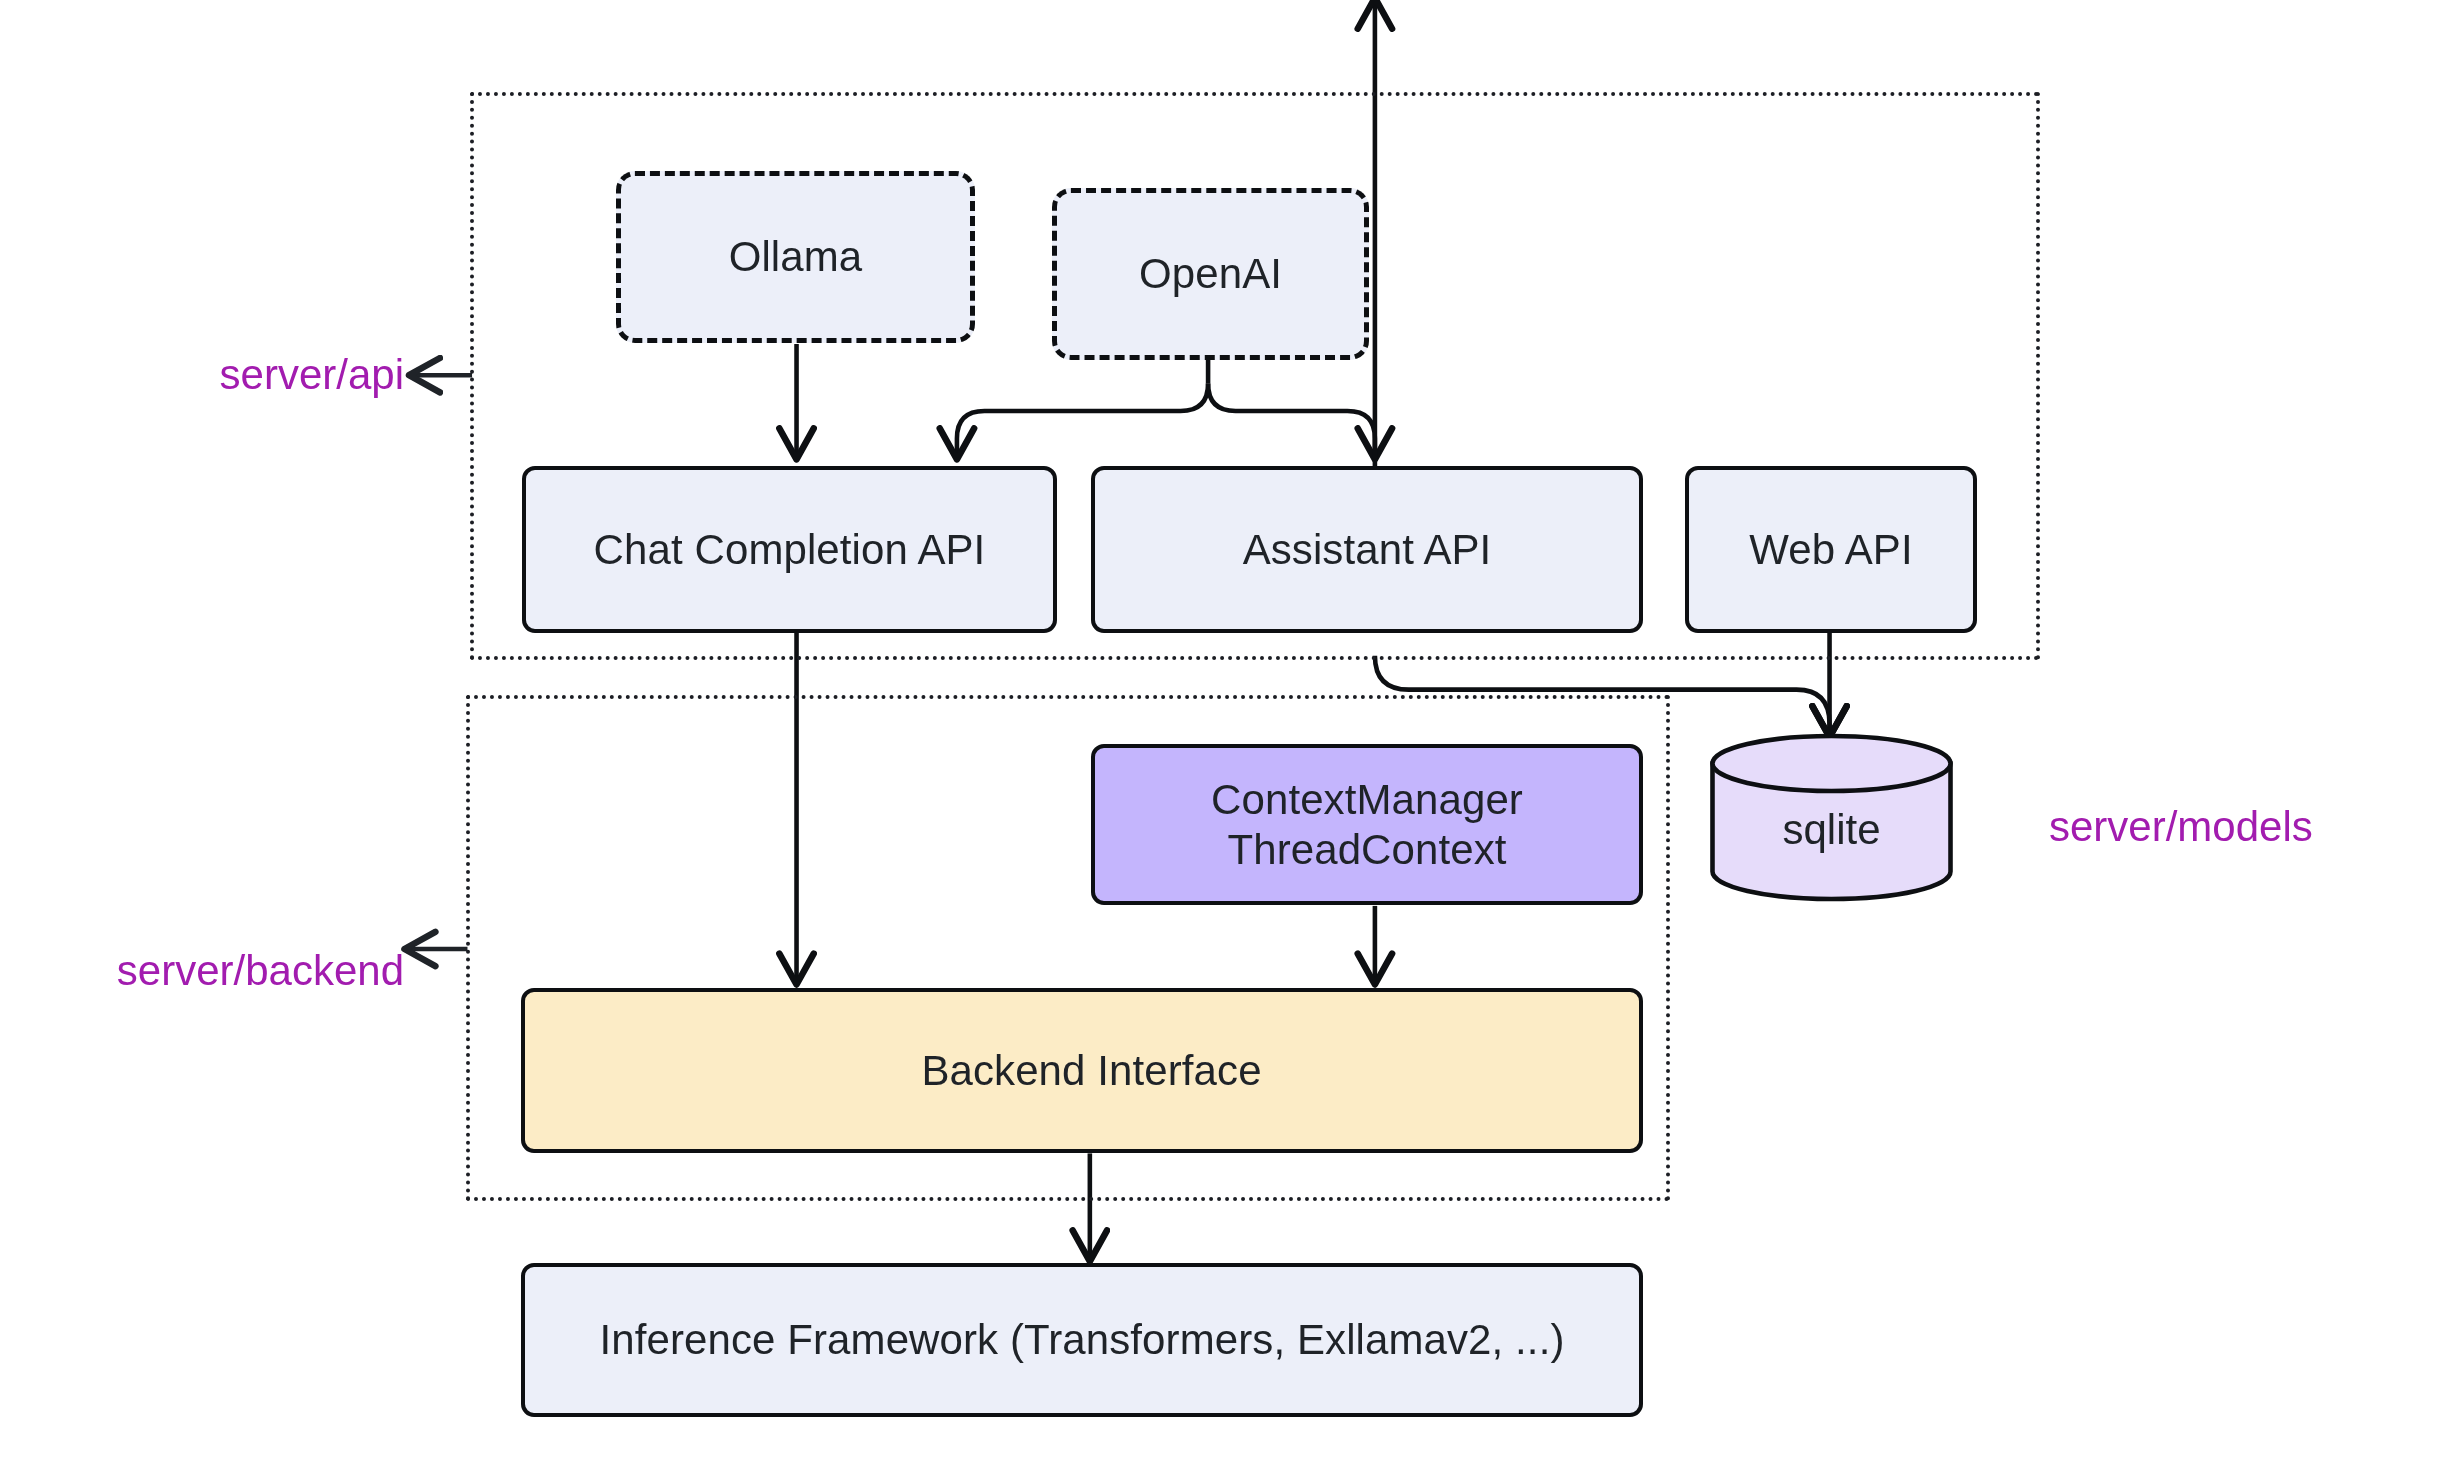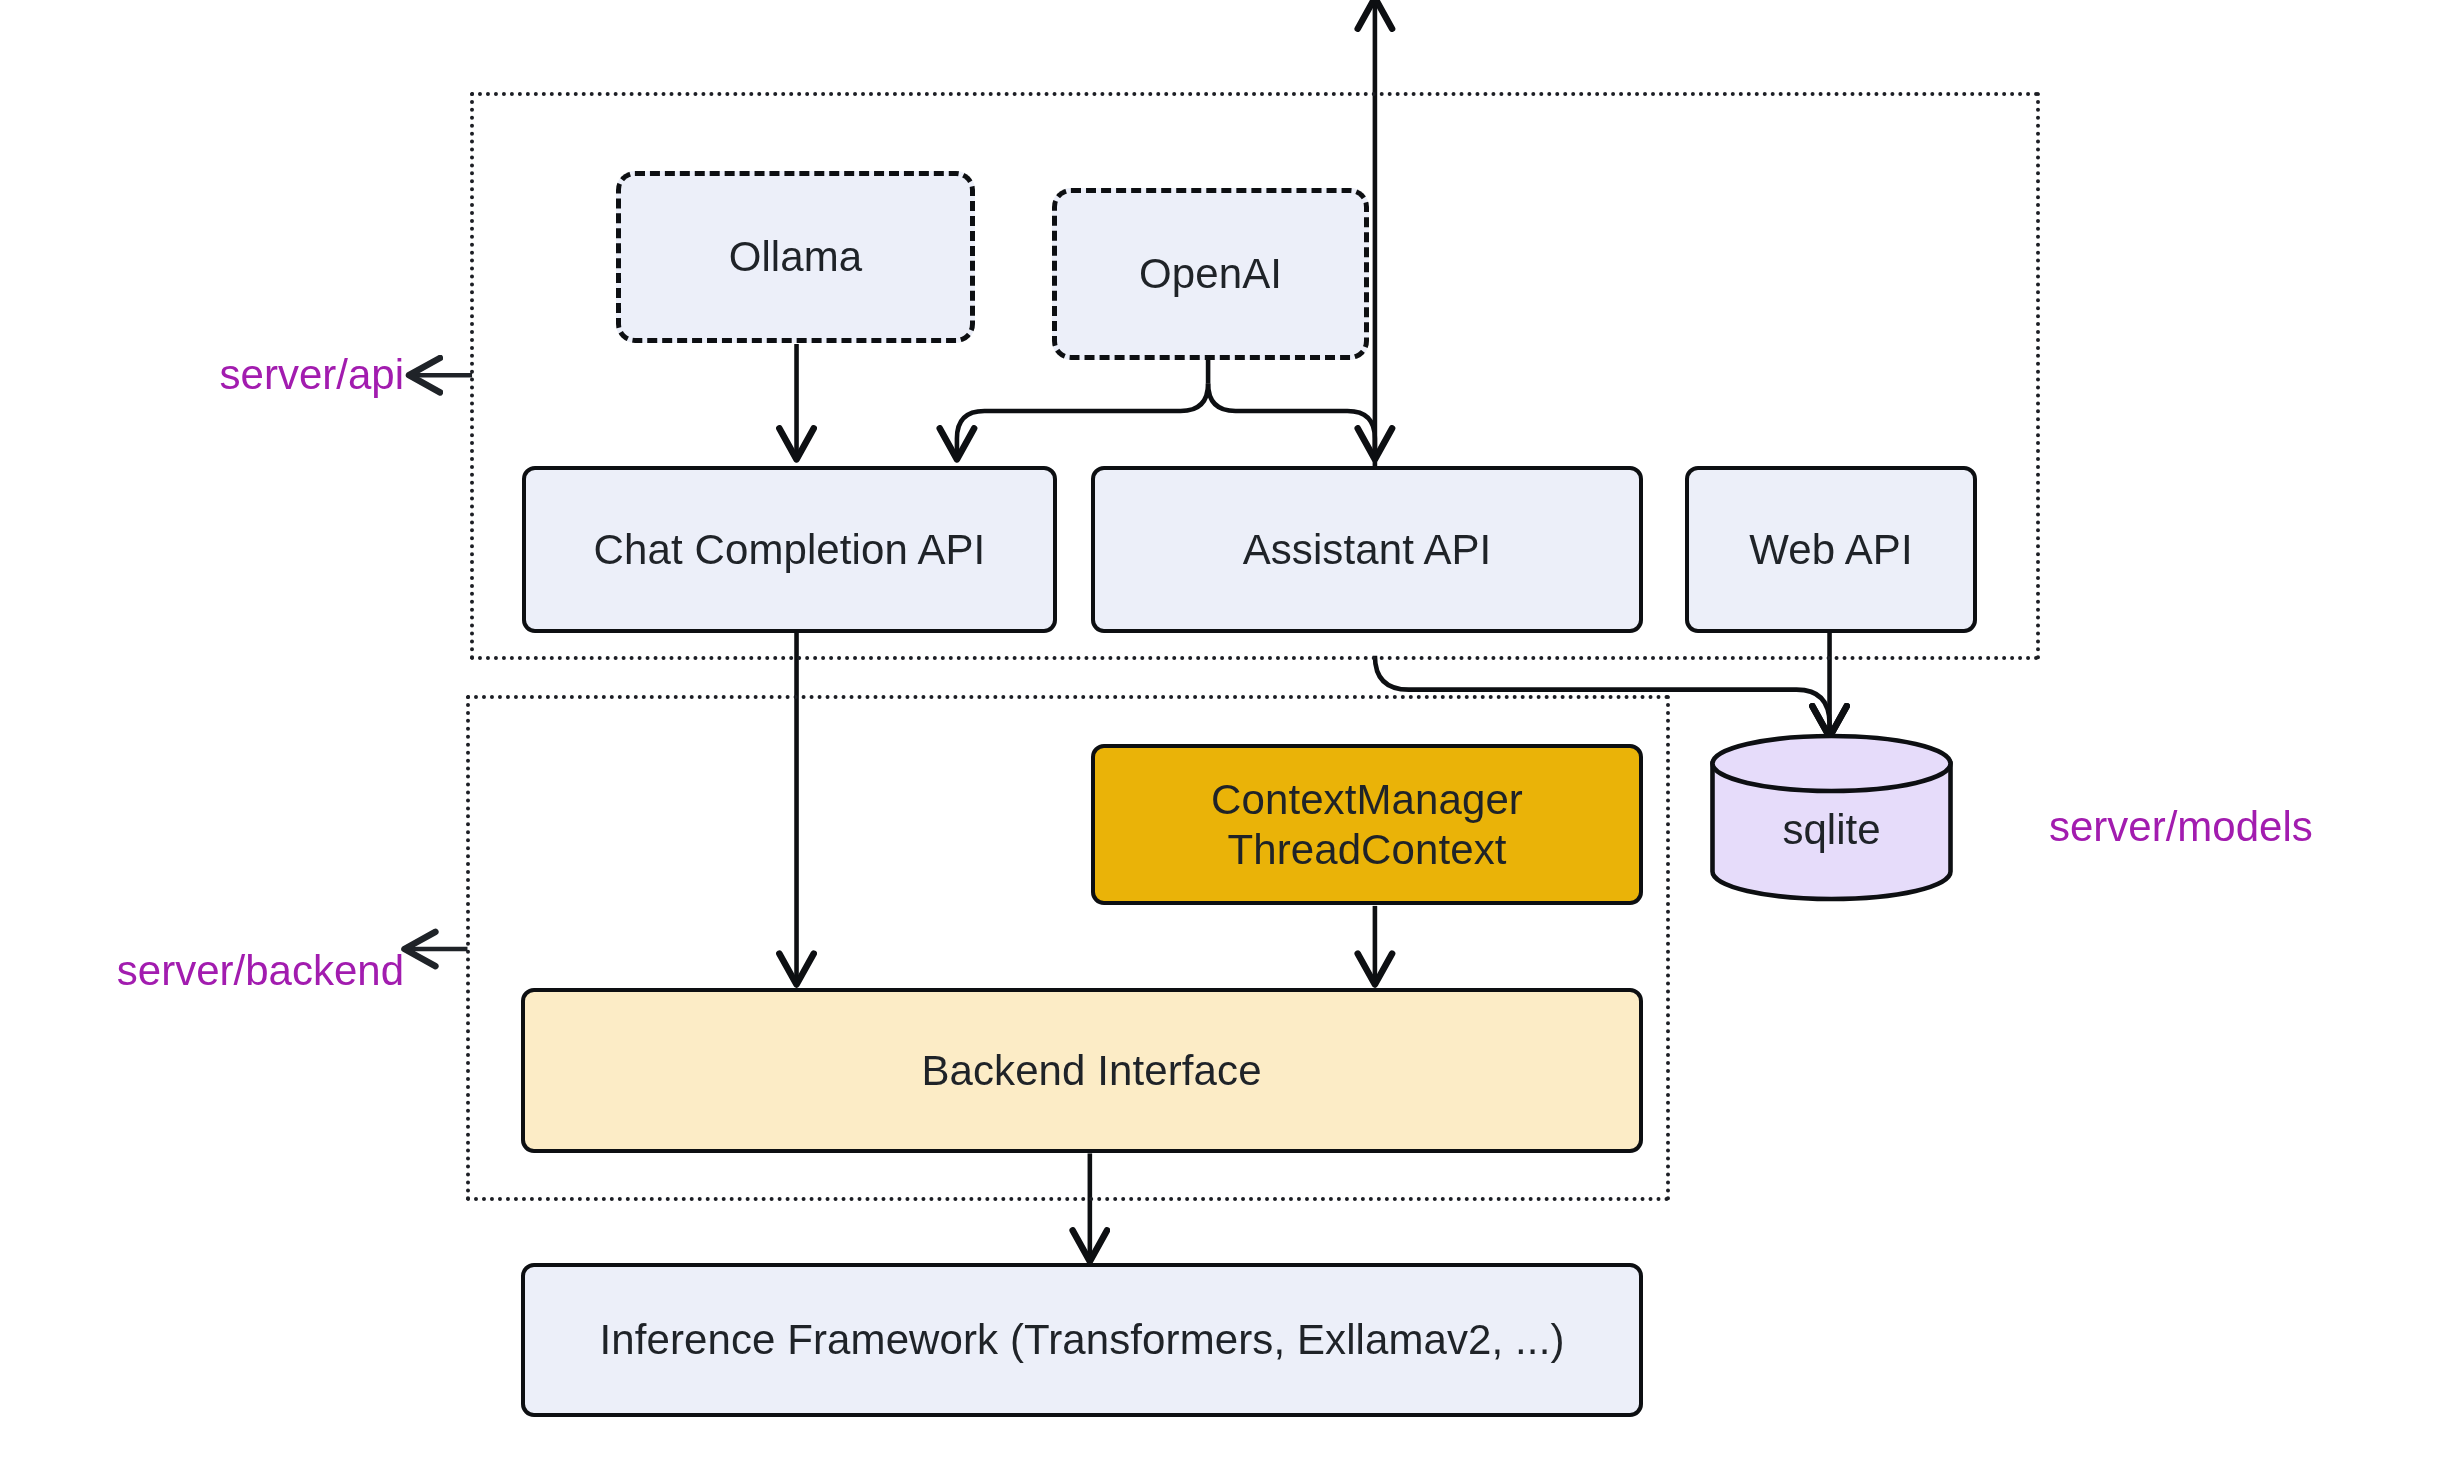--- a/index.html
+++ b/index.html
@@ -44,21 +44,21 @@
     font-size: 42px;
     line-height: 1.18;
     letter-spacing: 0.1px;
     padding: 0 13px;
   }
   .node.dashed {
     border-style: dashed;
     border-width: 5.5px;
     border-radius: 19px;
   }
-  .node.green { background: #eab308; }
+  .node.green { background: #c4b5fd; }
   .node.amber { background: #fcecc6; }
   .cyl {
     position: absolute;
   }
   .cyl-label {
     position: absolute;
     display: flex;
     align-items: center;
     justify-content: center;
     color: #1f2328;

